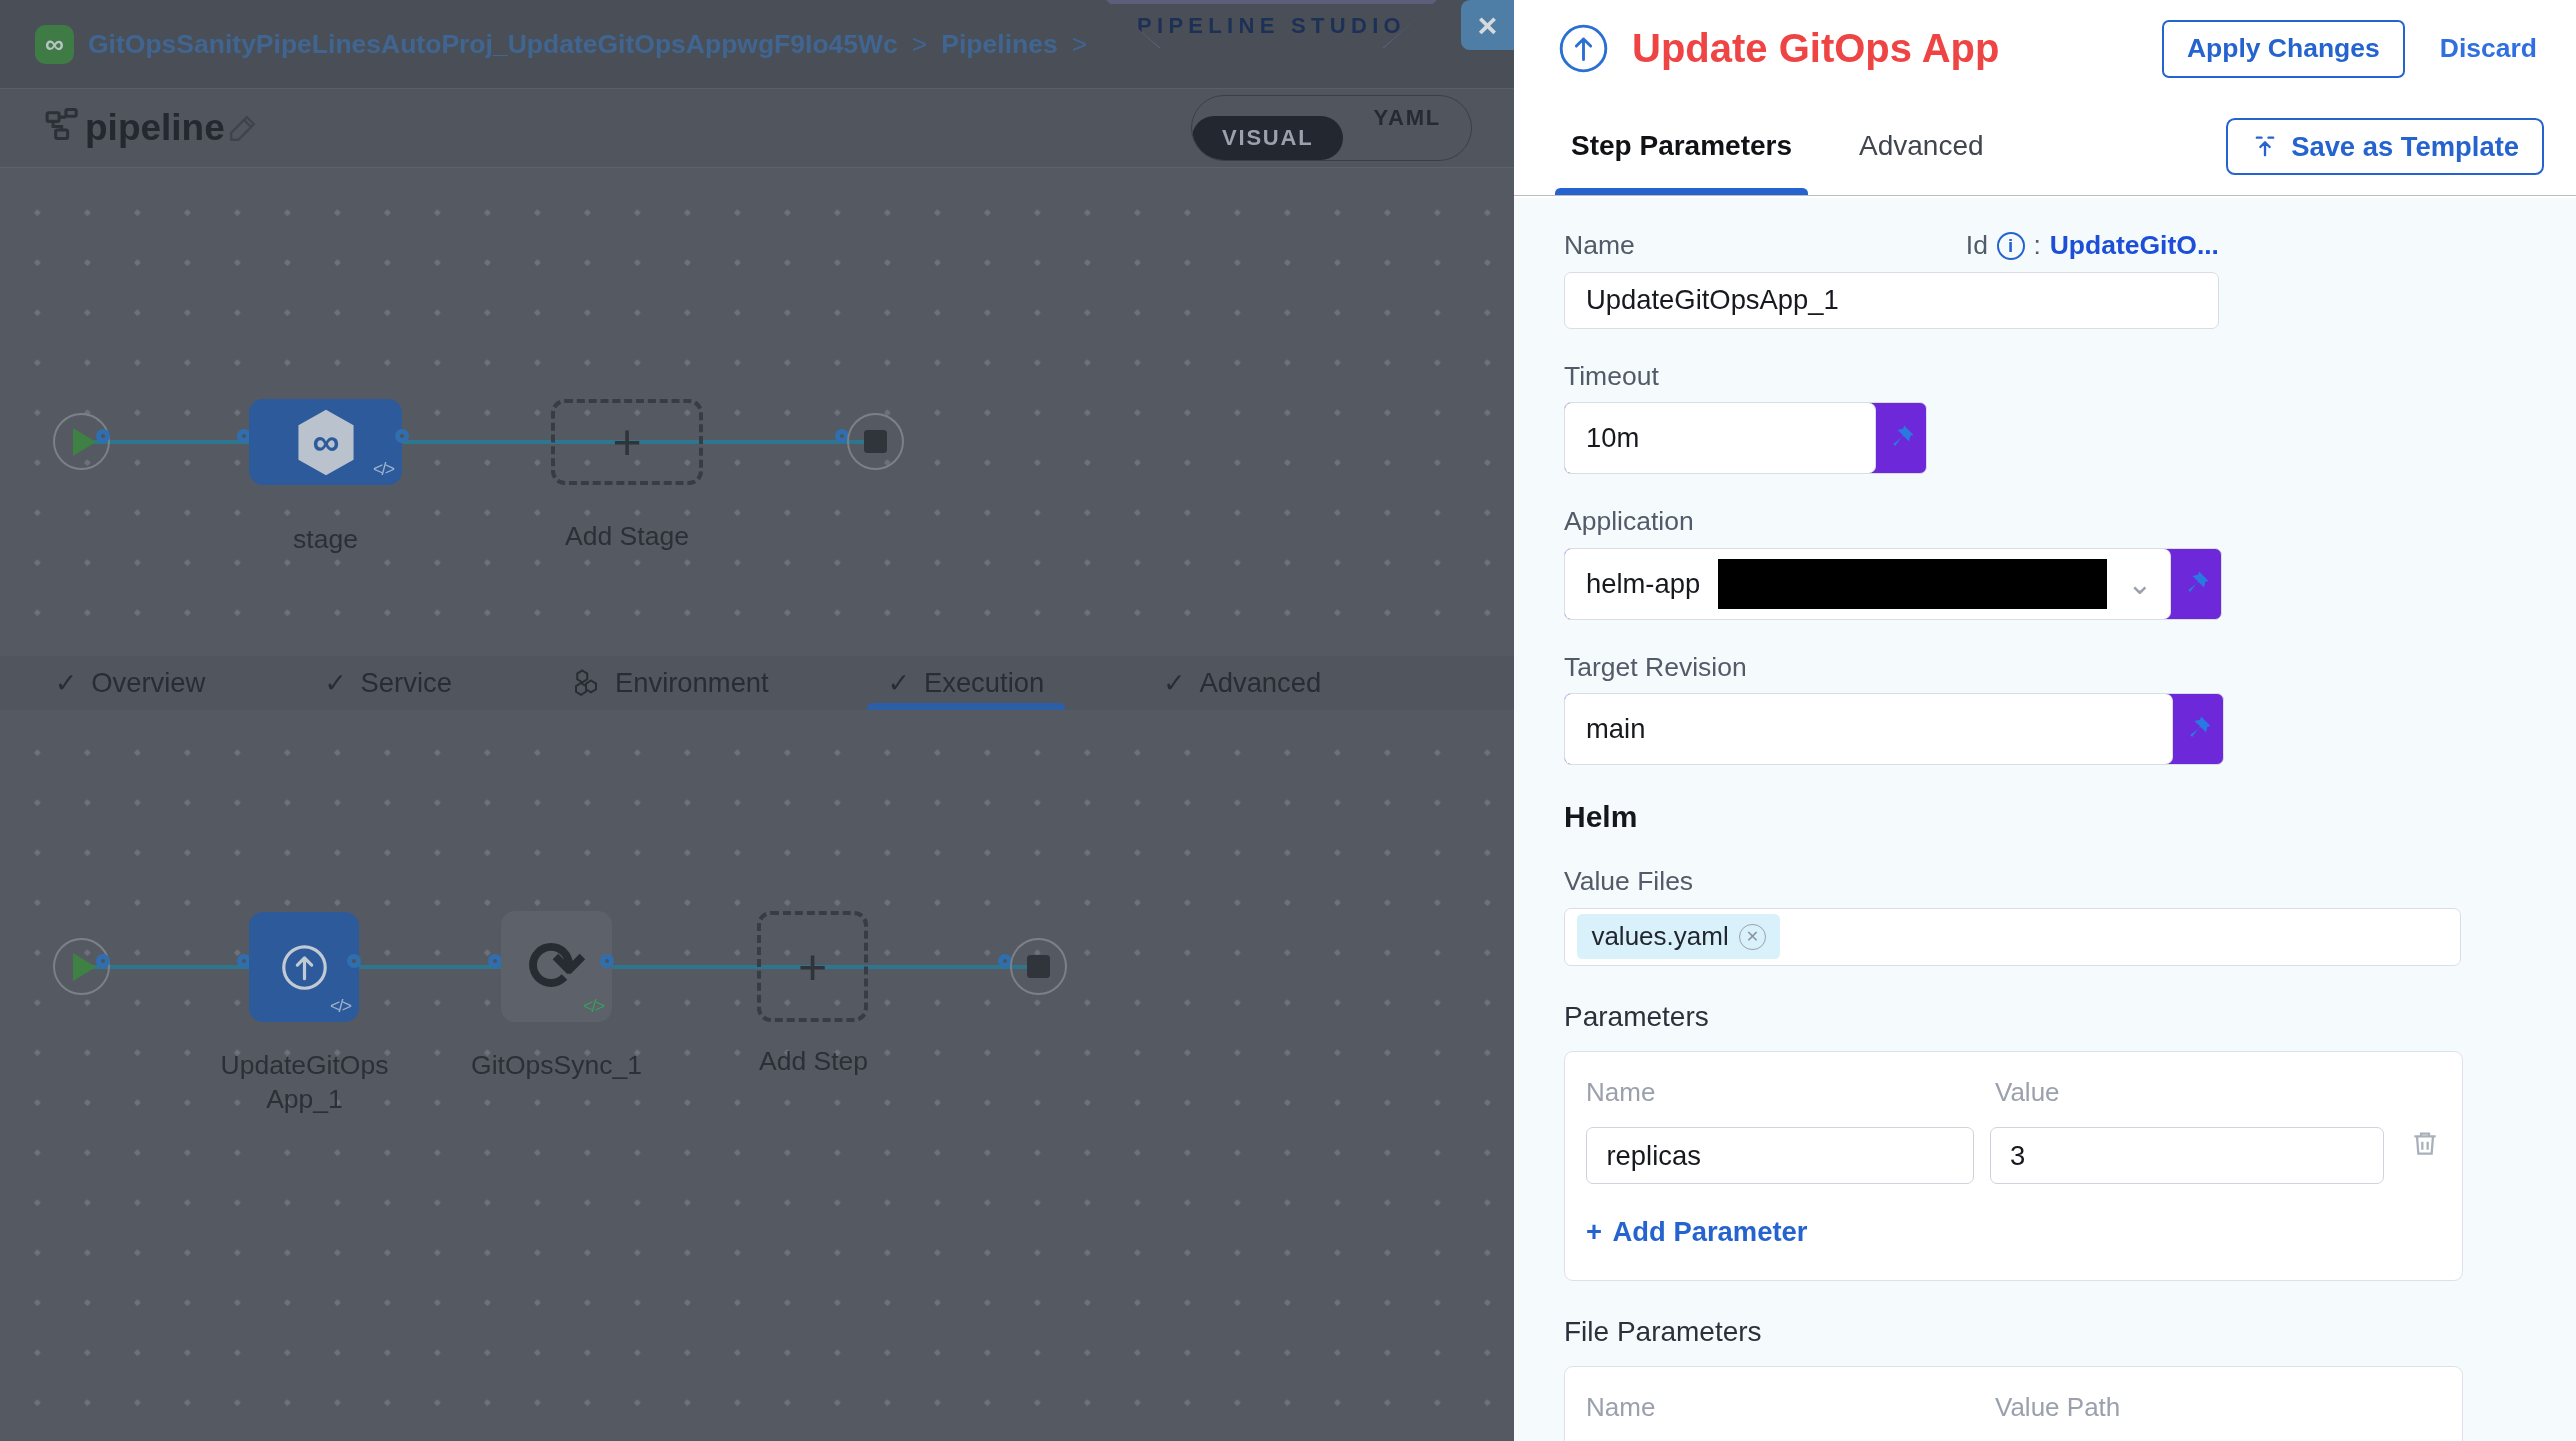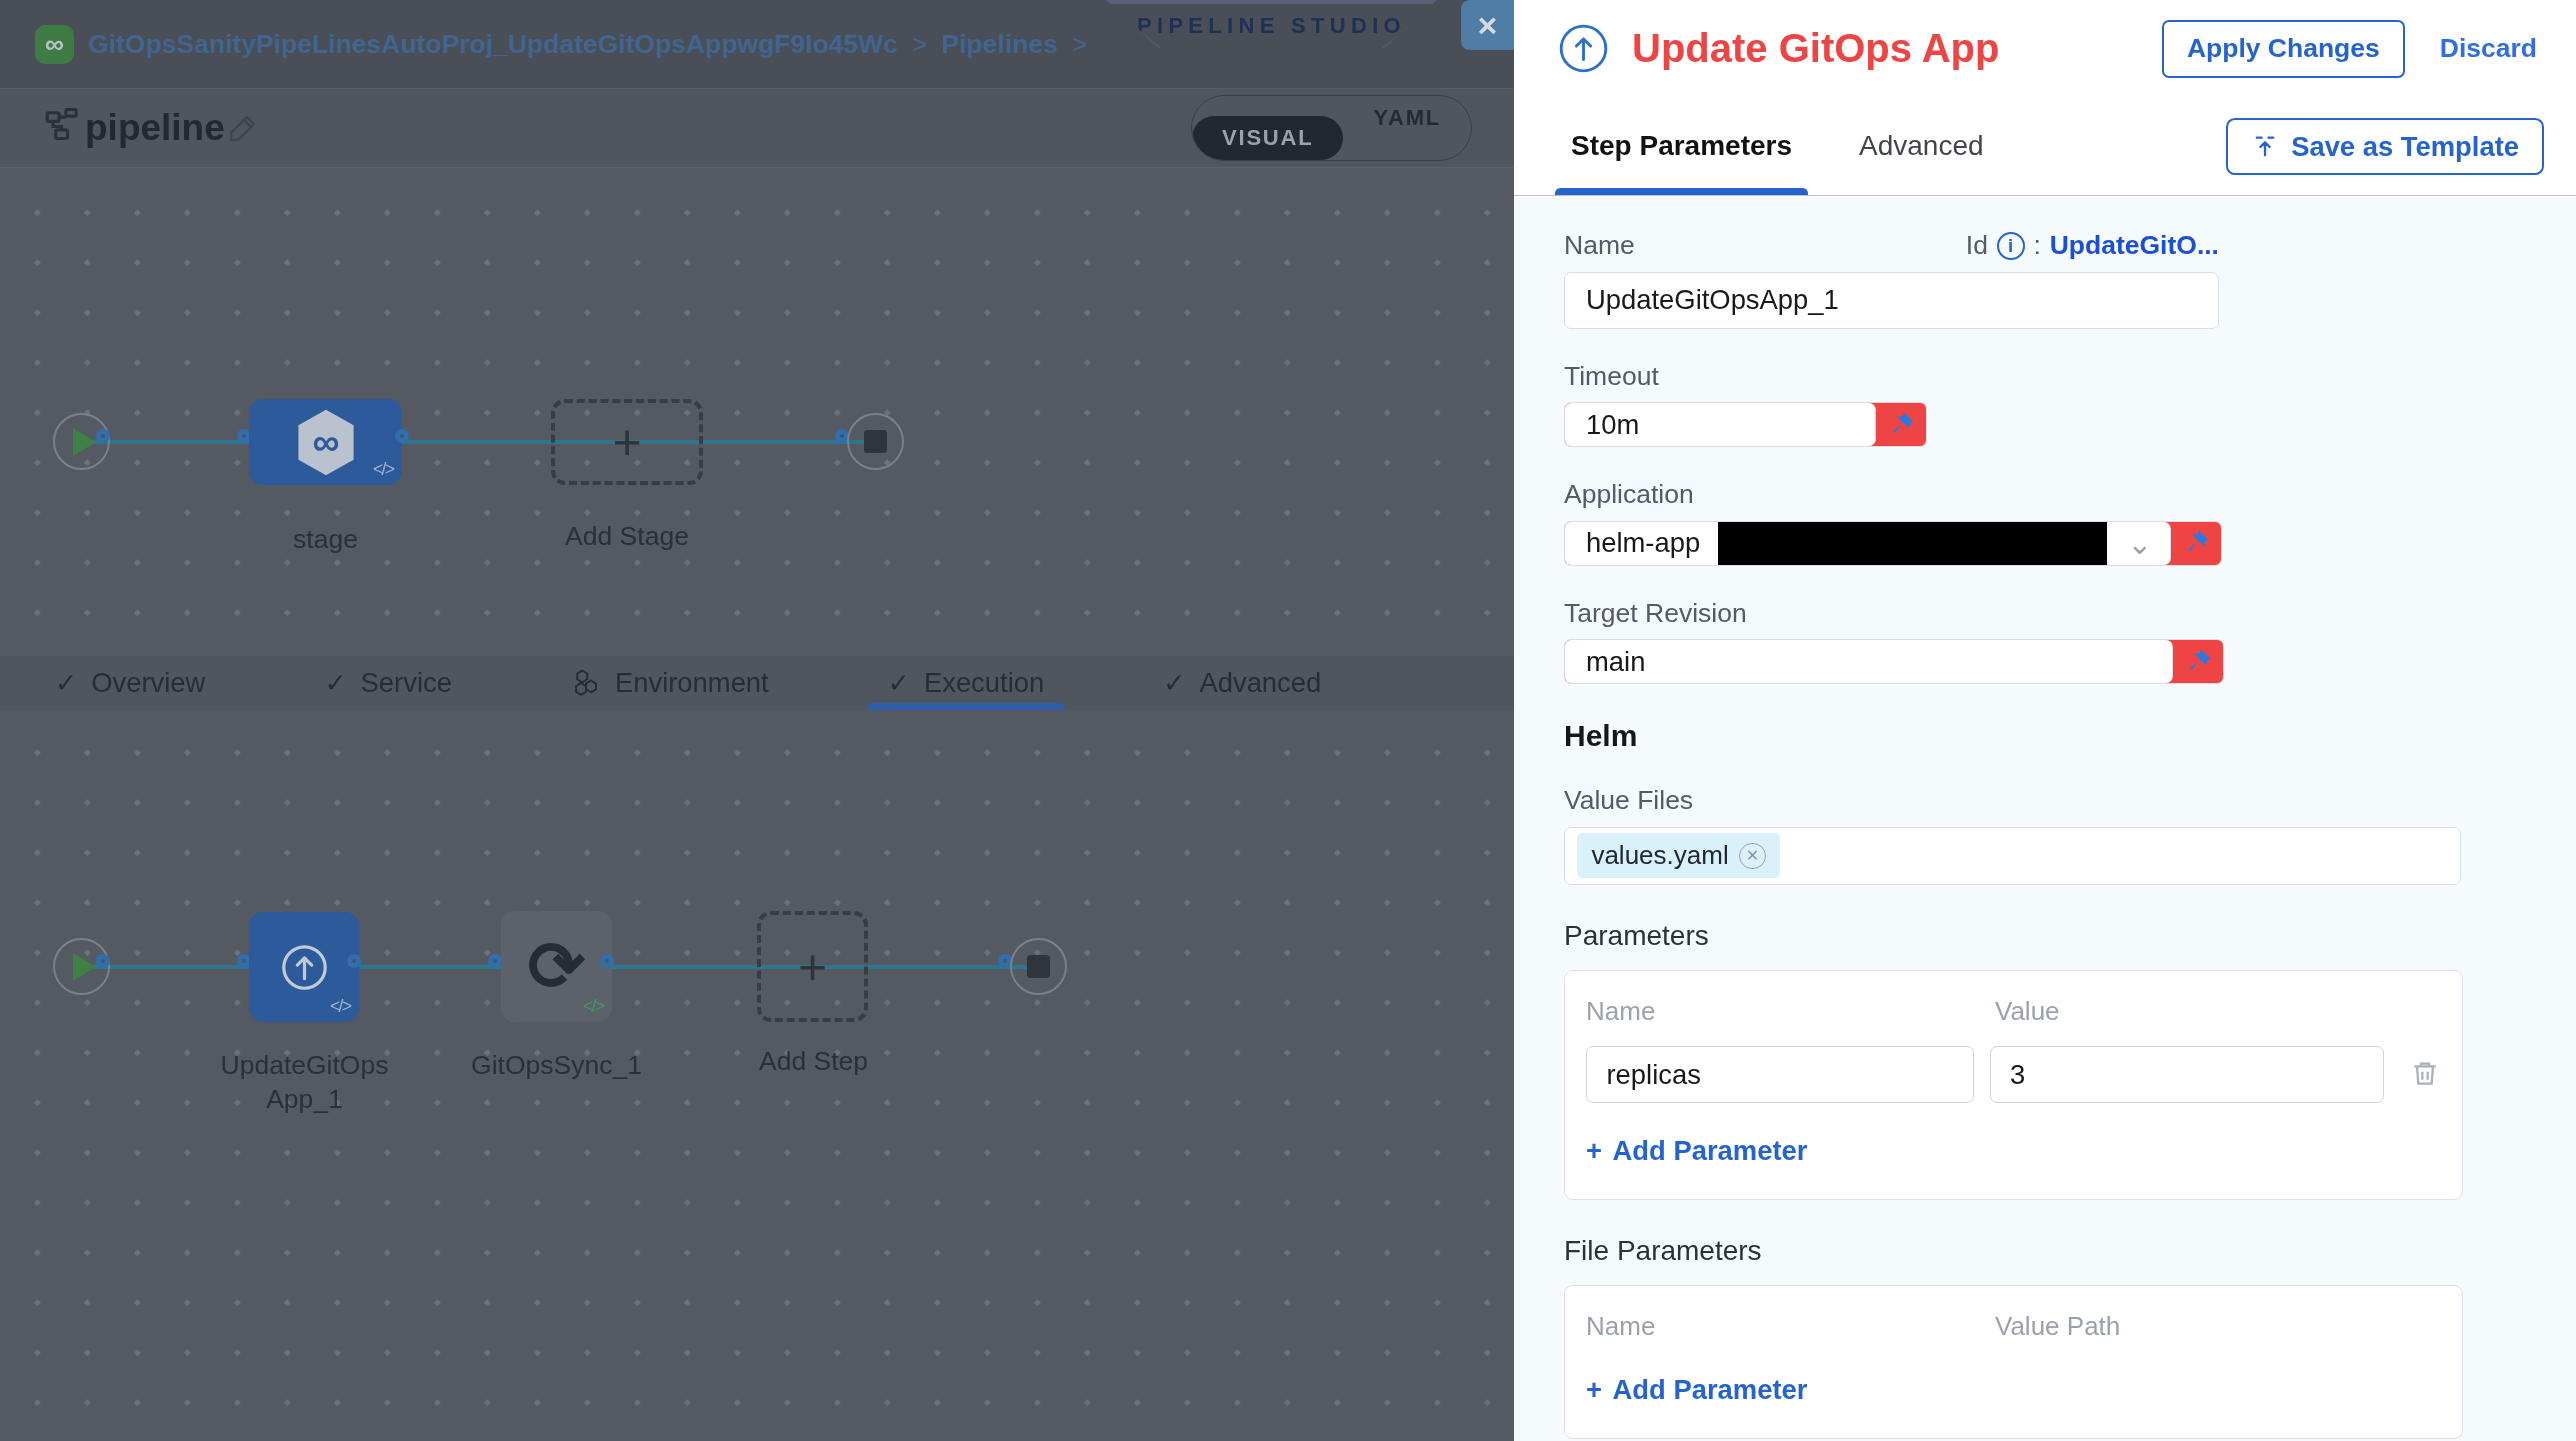--- a/index.html
+++ b/index.html
@@ -85,22 +85,22 @@
   .ptab.active .pul { position:absolute; left:-16px; right:-16px; bottom:0; height:7px;
     background:#2563cf; border-radius:5.3px 5.3px 0 0; }
   .savetpl { position:absolute; right:32px; top:21px; border:2.7px solid #2563cf; border-radius:8.8px;
     background:#fff; color:#2563cf; font-size:27.4px; font-weight:bold; padding:10.6px 23px;
     display:flex; align-items:center; gap:12.4px; }
   .form { position:absolute; left:0; top:198px; width:100%; height:1244px; background:#f5fafd;
     padding:32px 0 0 50px; }
   .lbl { font-size:26.5px; color:#535a68; }
   .inp { background:#fff; border:1.8px solid #d9dde5; border-radius:7px; height:57px;
     display:flex; align-items:center; padding-left:21px; font-size:27.4px; color:#17191e; }
-  .grp { display:flex; border:1.8px solid #d9dde5; border-radius:7px; background:#ef4444;
-    overflow:hidden; height:45px; }
+  .grp { display:flex; border:1.8px solid #d9dde5; border-radius:7px; background:#6d28d9;
+    overflow:hidden; height:72px; }
   .grp .white { background:#fff; display:flex; align-items:center; padding-left:21px;
     font-size:27.4px; color:#17191e; border-right:1.8px solid #d9dde5; border-radius:0 7px 7px 0; }
   .pinseg { width:50px; display:flex; align-items:center; justify-content:center; }
   .namerow { width:655px; display:flex; justify-content:space-between; align-items:center; }
   .idbits { display:flex; align-items:center; gap:8.8px; font-size:26.5px; }
   .idlbl { color:#535a68; }
   .info { width:28px; height:28px; border-radius:50%; border:2.7px solid #2563cf; color:#2563cf;
     font-size:18.6px; display:flex; align-items:center; justify-content:center; font-weight:bold; }
   .idsep { color:#535a68; }
   .idval { color:#1d4ed8; font-weight:bold; }
@@ -110,21 +110,21 @@
   .vf-field { width:897px; height:58px; background:#fff; border:1.8px solid #d9dde5; border-radius:7px;
     display:flex; align-items:center; padding-left:12.4px; }
   .tag { background:#d9f1fb; border-radius:5.3px; padding:7px 14px; display:flex; align-items:center;
     gap:10.6px; font-size:26px; color:#22262d; }
   .tagx { width:26.5px; height:26.5px; border-radius:50%; border:1.8px solid #9aa2ac; color:#8b929c;
     font-size:16px; display:flex; align-items:center; justify-content:center; }
   .h-sec { font-size:28px; color:#2b303a; }
   .card { width:899px; background:#fff; border:1.8px solid #dde0e6; border-radius:8.8px; padding:25px 21px 32px 21px; }
   .cols { display:flex; font-size:26px; color:#9aa1ad; }
   .col-name { width:409px; }
-  .prow { display:flex; align-items:center; margin-top:19.5px; }
+  .prow { display:flex; align-items:flex-start; margin-top:19.5px; }
   .pinp { width:391px; height:57px; background:#fff; border:1.8px solid #cfd3db; border-radius:7px;
     display:flex; align-items:center; padding-left:19.5px; font-size:27.4px; color:#17191e; }
   .pinp.v { width:398px; margin-left:16px; }
   .trash { margin-left:25px; }
   .addparam { display:flex; align-items:center; gap:10.6px; color:#2563cf; font-size:27.4px; font-weight:bold; }
   .mt12{margin-top:10.6px}.mt20{margin-top:17.7px}.mt36{margin-top:32px}.mt40{margin-top:35px}
 </style>
 </head>
 <body>
 

